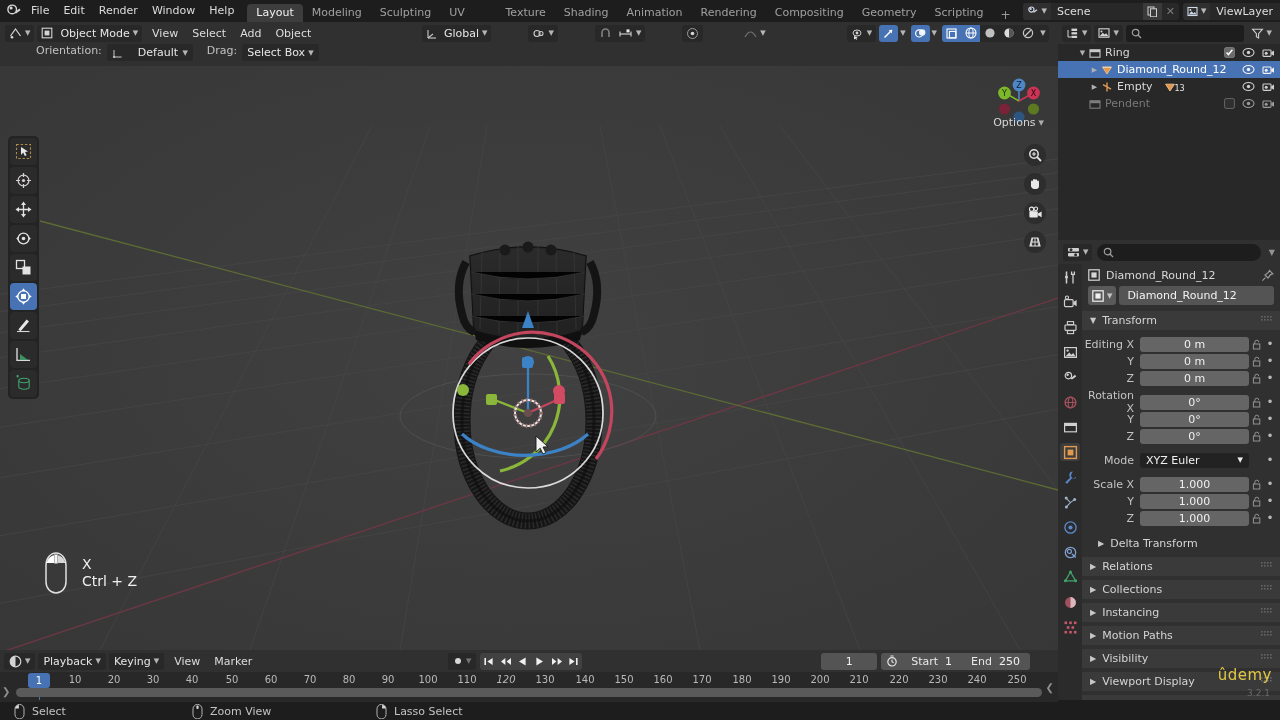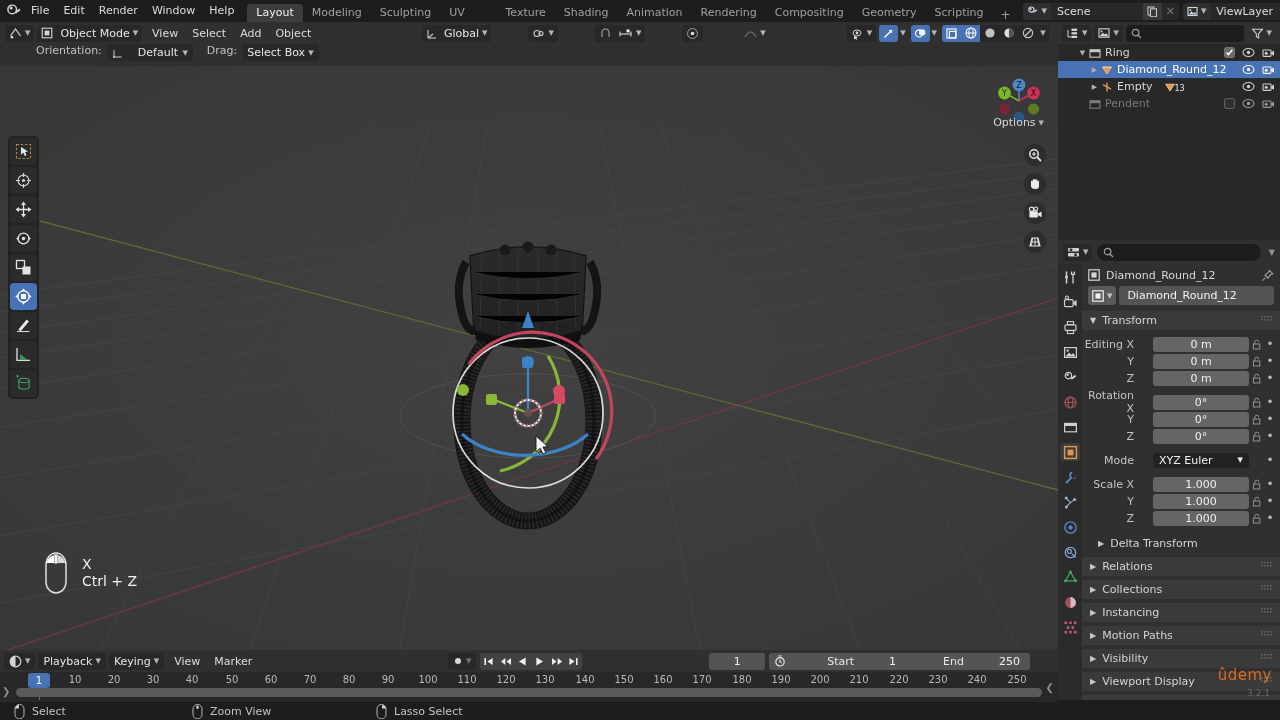--- a/index.html
+++ b/index.html
@@ -152,58 +152,58 @@
     font-size: 11px; color: #d4d4d4; background: #3a3a3a; margin: 0 0 1px 0;
   }
   .panel-head .tri { font-size: 8px; margin-right: 6px; color: #c8c8c8; }
   .panel-head .grip { margin-left: auto; margin-right: 6px; opacity: .5; }
   .panel-head.sub { background: transparent; padding-left: 16px; }
   .prop-row { display: flex; align-items: center; height: 16px; margin: 1px 0; padding-right: 4px; }
   .prop-label { width: 58px; text-align: right; font-size: 11px; color: #c3c3c3; padding-right: 6px; flex: none; }
   .prop-val {
     flex: 1; height: 15px; background: #656565; border-radius: 3px;
     display: flex; align-items: center; justify-content: center;
-    font-size: 11px; color: #f0f0f0; margin-left: 13px;
+    font-size: 11px; color: #f0f0f0;
   }
   .prop-val.dropdown { background: #222; justify-content: flex-start; padding: 0 6px; position: relative; }
   .prop-val.dropdown .dc { position: absolute; right: 6px; font-size: 7px; }
   .lock { width: 15px; display: flex; align-items: center; justify-content: center; opacity: .75; }
   .dot { width: 12px; text-align: center; color: #b8b8b8; font-size: 12px; line-height: 10px; }
   .gap { height: 6px; }
 
   
   #timeline { position: absolute; left: 0; top: 650px; width: 1058px; height: 52px; background: #282828; }
   #tl-header { height: 22px; background: #303030; display: flex; align-items: center; padding: 0 4px; }
   .tl-menu { padding: 0 7px; font-size: 11px; color: #dcdcdc; }
   .tl-dropbtn { display: flex; align-items: center; height: 17px; background: #282828; border-radius: 3px; padding: 0 5px; margin-right: 3px; }
   .play-grp { display: flex; background: #414141; border-radius: 3px; overflow: hidden; }
   .play-btn { width: 17px; height: 17px; display: flex; align-items: center; justify-content: center; }
   .frame-field { height: 17px; background: #545454; border-radius: 3px; min-width: 56px; display: flex; align-items: center; justify-content: center; font-size: 11px; color: #efefef; }
-  .se-grp { display: flex; align-items: center; height: 17px; background: #545454; border-radius: 3px; overflow: hidden; gap: 28px; }
+  .se-grp { display: flex; align-items: center; height: 17px; background: #545454; border-radius: 3px; overflow: hidden; }
   .se-grp .lbl { padding: 0 7px 0 9px; font-size: 11px; color: #e8e8e8; }
   .se-grp .v { padding-right: 10px; font-size: 11px; color: #f2f2f2; }
   #tl-ruler { position: relative; height: 18px; background: #282828; }
   .tick { position: absolute; top: 2px; font-size: 10px; color: #b9b9b9; transform: translateX(-50%); }
   #playhead-badge {
     position: absolute; top: 1px; height: 15px; background: #4772b3; color: #fff;
     border-radius: 3px; font-size: 10px; display: flex; align-items: center;
     justify-content: center; min-width: 22px; padding: 0 4px; transform: translateX(-50%);
   }
   #playhead-line { position: absolute; top: 16px; width: 1px; height: 12px; background: #4772b3; }
   #tl-scroll { position: absolute; top: 38px; left: 16px; width: 1026px; height: 9px; background: #5a5a5a; border-radius: 5px; }
   #tl-left-arrow { position: absolute; left: 2px; top: 36px; color: #909090; font-size: 10px; }
   #tl-right-arrow { position: absolute; right: 4px; top: 32px; color: #909090; font-size: 10px; }
 
   
   #statusbar {
     position: absolute; left: 0; top: 702px; width: 1280px; height: 18px;
     background: #1d1d1d; display: flex; align-items: center; padding-left: 14px; gap: 0;
   }
   .status-item { display: flex; align-items: center; gap: 7px; font-size: 11px; color: #c2c2c2; }
-  #udemy-wm { position: absolute; right: 8px; bottom: 16px; font-size: 15px; color: #f97316; opacity: .85; letter-spacing: .5px; margin-left: 16px; }
+  #udemy-wm { position: absolute; right: 8px; bottom: 16px; font-size: 15px; color: #fde047; opacity: .85; letter-spacing: .5px; margin-left: 16px; }
   #ver-wm { position: absolute; right: 10px; bottom: 2px; font-size: 9px; color: #6a6a6a; text-align: center; }
 </style>
 </head>
 <body>
 
 <div id="app">
 
   <div id="topbar">
     <span class="ic blender-logo">
       <svg width="18" height="18" viewBox="0 0 18 18">
@@ -1340,21 +1340,21 @@
       <span class="tick" style="left:114px;">20</span>
       <span class="tick" style="left:153px;">30</span>
       <span class="tick" style="left:192px;">40</span>
       <span class="tick" style="left:232px;">50</span>
       <span class="tick" style="left:271px;">60</span>
       <span class="tick" style="left:310px;">70</span>
       <span class="tick" style="left:349px;">80</span>
       <span class="tick" style="left:388px;">90</span>
       <span class="tick" style="left:428px;">100</span>
       <span class="tick" style="left:467px;">110</span>
-      <span class="tick" style="left:506px;">120</span>
+      <span class="tick" style="left:506px;font-style:italic;">120</span>
       <span class="tick" style="left:545px;">130</span>
       <span class="tick" style="left:585px;text-align:right;">140</span>
       <span class="tick" style="left:624px;">150</span>
       <span class="tick" style="left:663px;">160</span>
       <span class="tick" style="left:702px;">170</span>
       <span class="tick" style="left:742px;">180</span>
       <span class="tick" style="left:781px;">190</span>
       <span class="tick" style="left:820px;text-align:right;">200</span>
       <span class="tick" style="left:859px;">210</span>
       <span class="tick" style="left:899px;">220</span>

